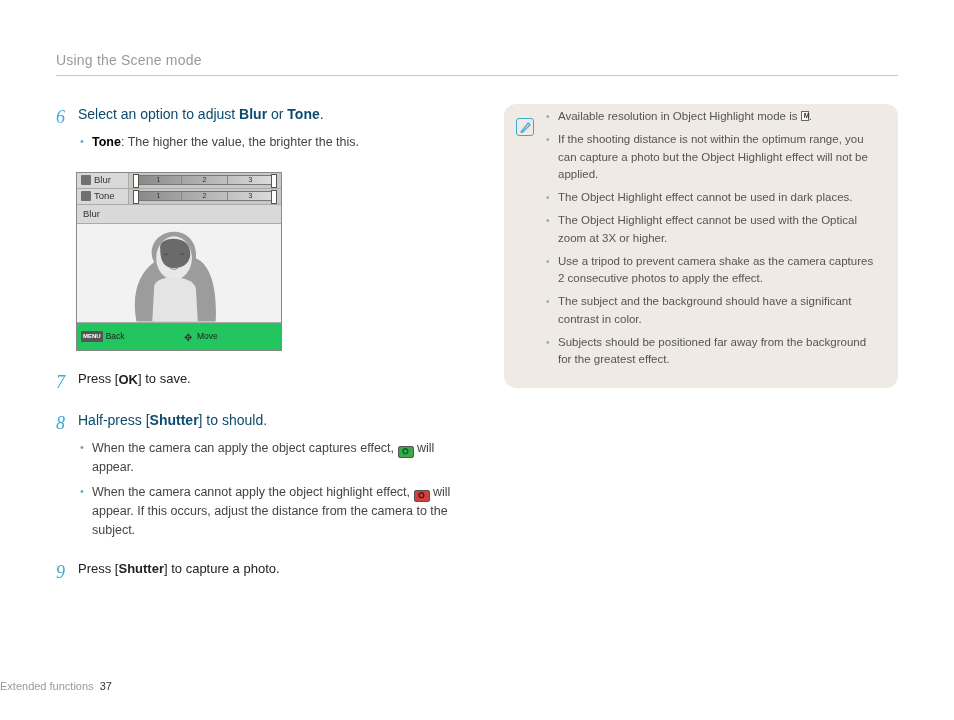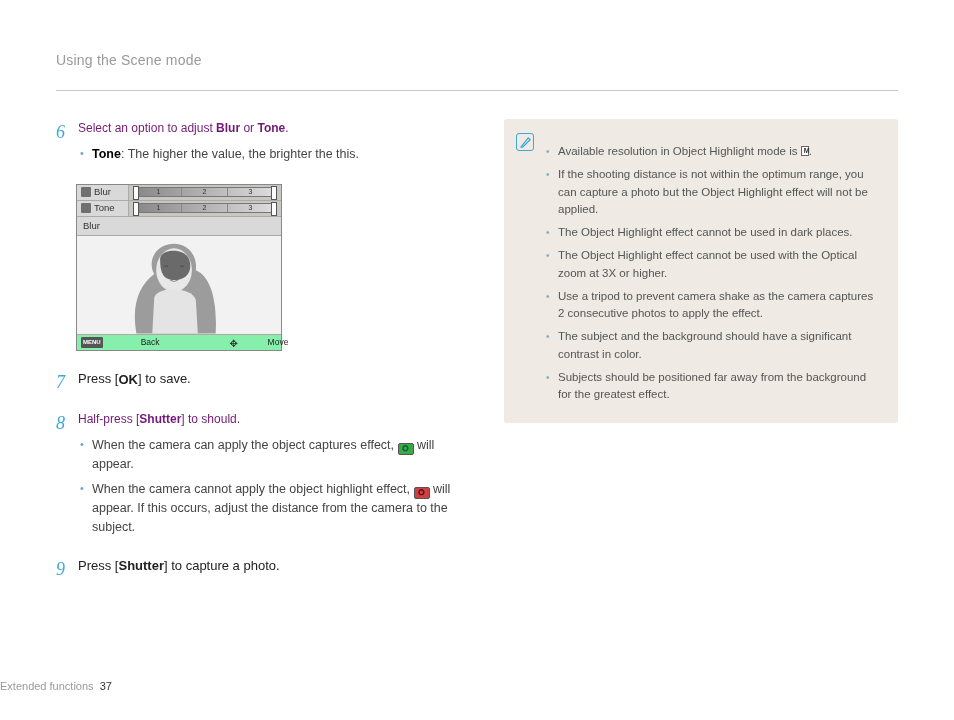--- a/index.html
+++ b/index.html
@@ -12,21 +12,21 @@
     font-size: 13px;
     line-height: 1.5;
     padding: 50px 56px 30px 56px;
     position: relative;
   }
   .header-title {
     color: #9a9a9a;
     font-size: 14px;
     font-weight: 300;
     letter-spacing: 0.2px;
-    padding-bottom: 19px;
+    padding-bottom: 4px;
     border-bottom: 1px solid #c8c8c8;
     margin-bottom: 28px;
   }
   .columns {
     display: flex;
     gap: 48px;
   }
   .left-col { flex: 0 0 400px; }
   .right-col { flex: 1; }
   .step {
@@ -36,21 +36,21 @@
   .step-num {
     color: #3ea8d8;
     font-size: 18px;
     font-weight: 300;
     font-style: italic;
     width: 22px;
     flex-shrink: 0;
     font-family: Georgia, serif;
   }
   .step-body { flex: 1; }
-  .step-body .main-line { color: #701a75; font-size: 12px; }
+  .step-body .main-line { color: #0c4a6e; font-size: 14px; }
   .step-body .main-line strong { font-weight: 700; }
   .sub-list {
     list-style: none;
     margin-top: 8px;
   }
   .sub-list li {
     font-size: 12.5px;
     color: #444;
     position: relative;
     padding-left: 14px;
@@ -137,27 +137,26 @@
   .cs-portrait {
     height: 98px;
     background: #f4f4f4;
     position: relative;
     overflow: hidden;
   }
   .cs-portrait svg { width: 100%; height: 100%; display: block; }
   .cs-footer {
     display: flex;
     align-items: center;
-    background: #86efac;
+    background: #22c55e;
     border-top: 1px solid #aaa;
-    height: 16px;
+    height: 28px;
     font-size: 8.5px;
     color: #222;
     padding: 0 4px;
-    gap: 35px;
   }
   .cs-footer .menu-badge {
     font-size: 6px;
     font-weight: 700;
     background: #555;
     color: #fff;
     padding: 1px 2px;
     border-radius: 1px;
     margin-right: 3px;
   }
@@ -189,22 +188,22 @@
     vertical-align:-2px;
     align-items:center;
     justify-content:center;
     font-size:8px;
     font-weight:700;
   }
   .icon-green { background:#3da84a; color:#063; }
   .icon-red { background:#d04040; color:#511; }
   .note-box {
     background: #efeae3;
-    border-radius: 3px;
-    padding: 24px 18px 14px 42px;
+    border-radius: 12px;
+    padding: 4px 18px 14px 42px;
     position: relative;
     font-size: 11.5px;
     color: #555;
   }
   .note-badge {
     position: absolute;
     left: 12px;
     top: 14px;
     width: 18px;
     height: 18px;

